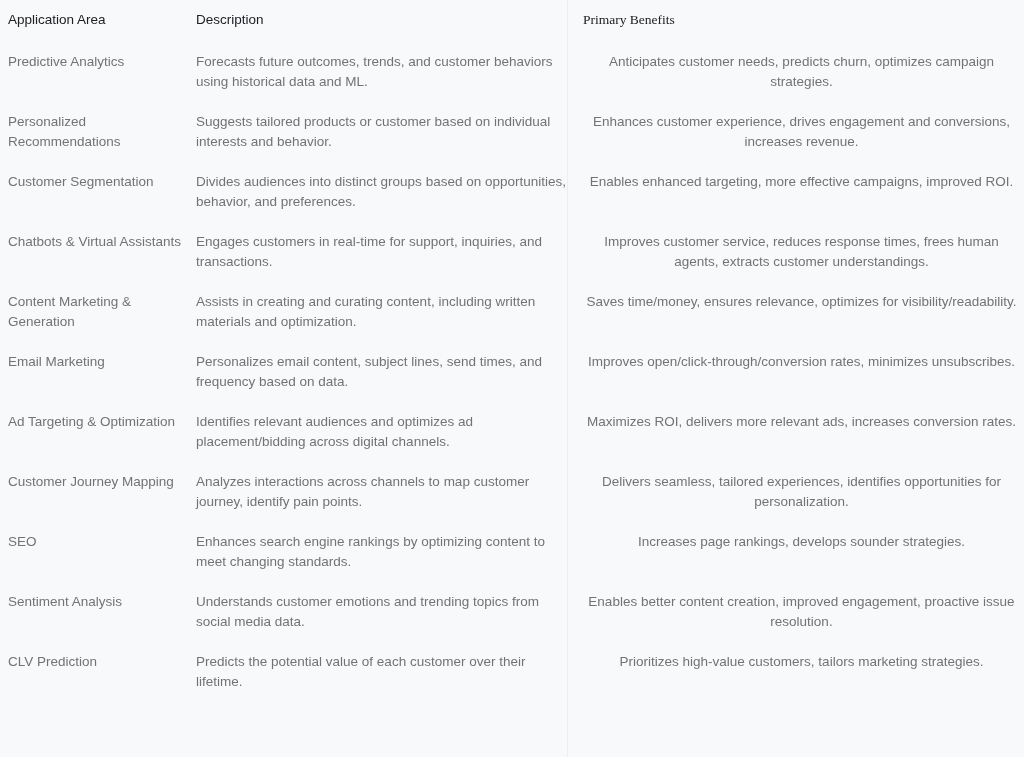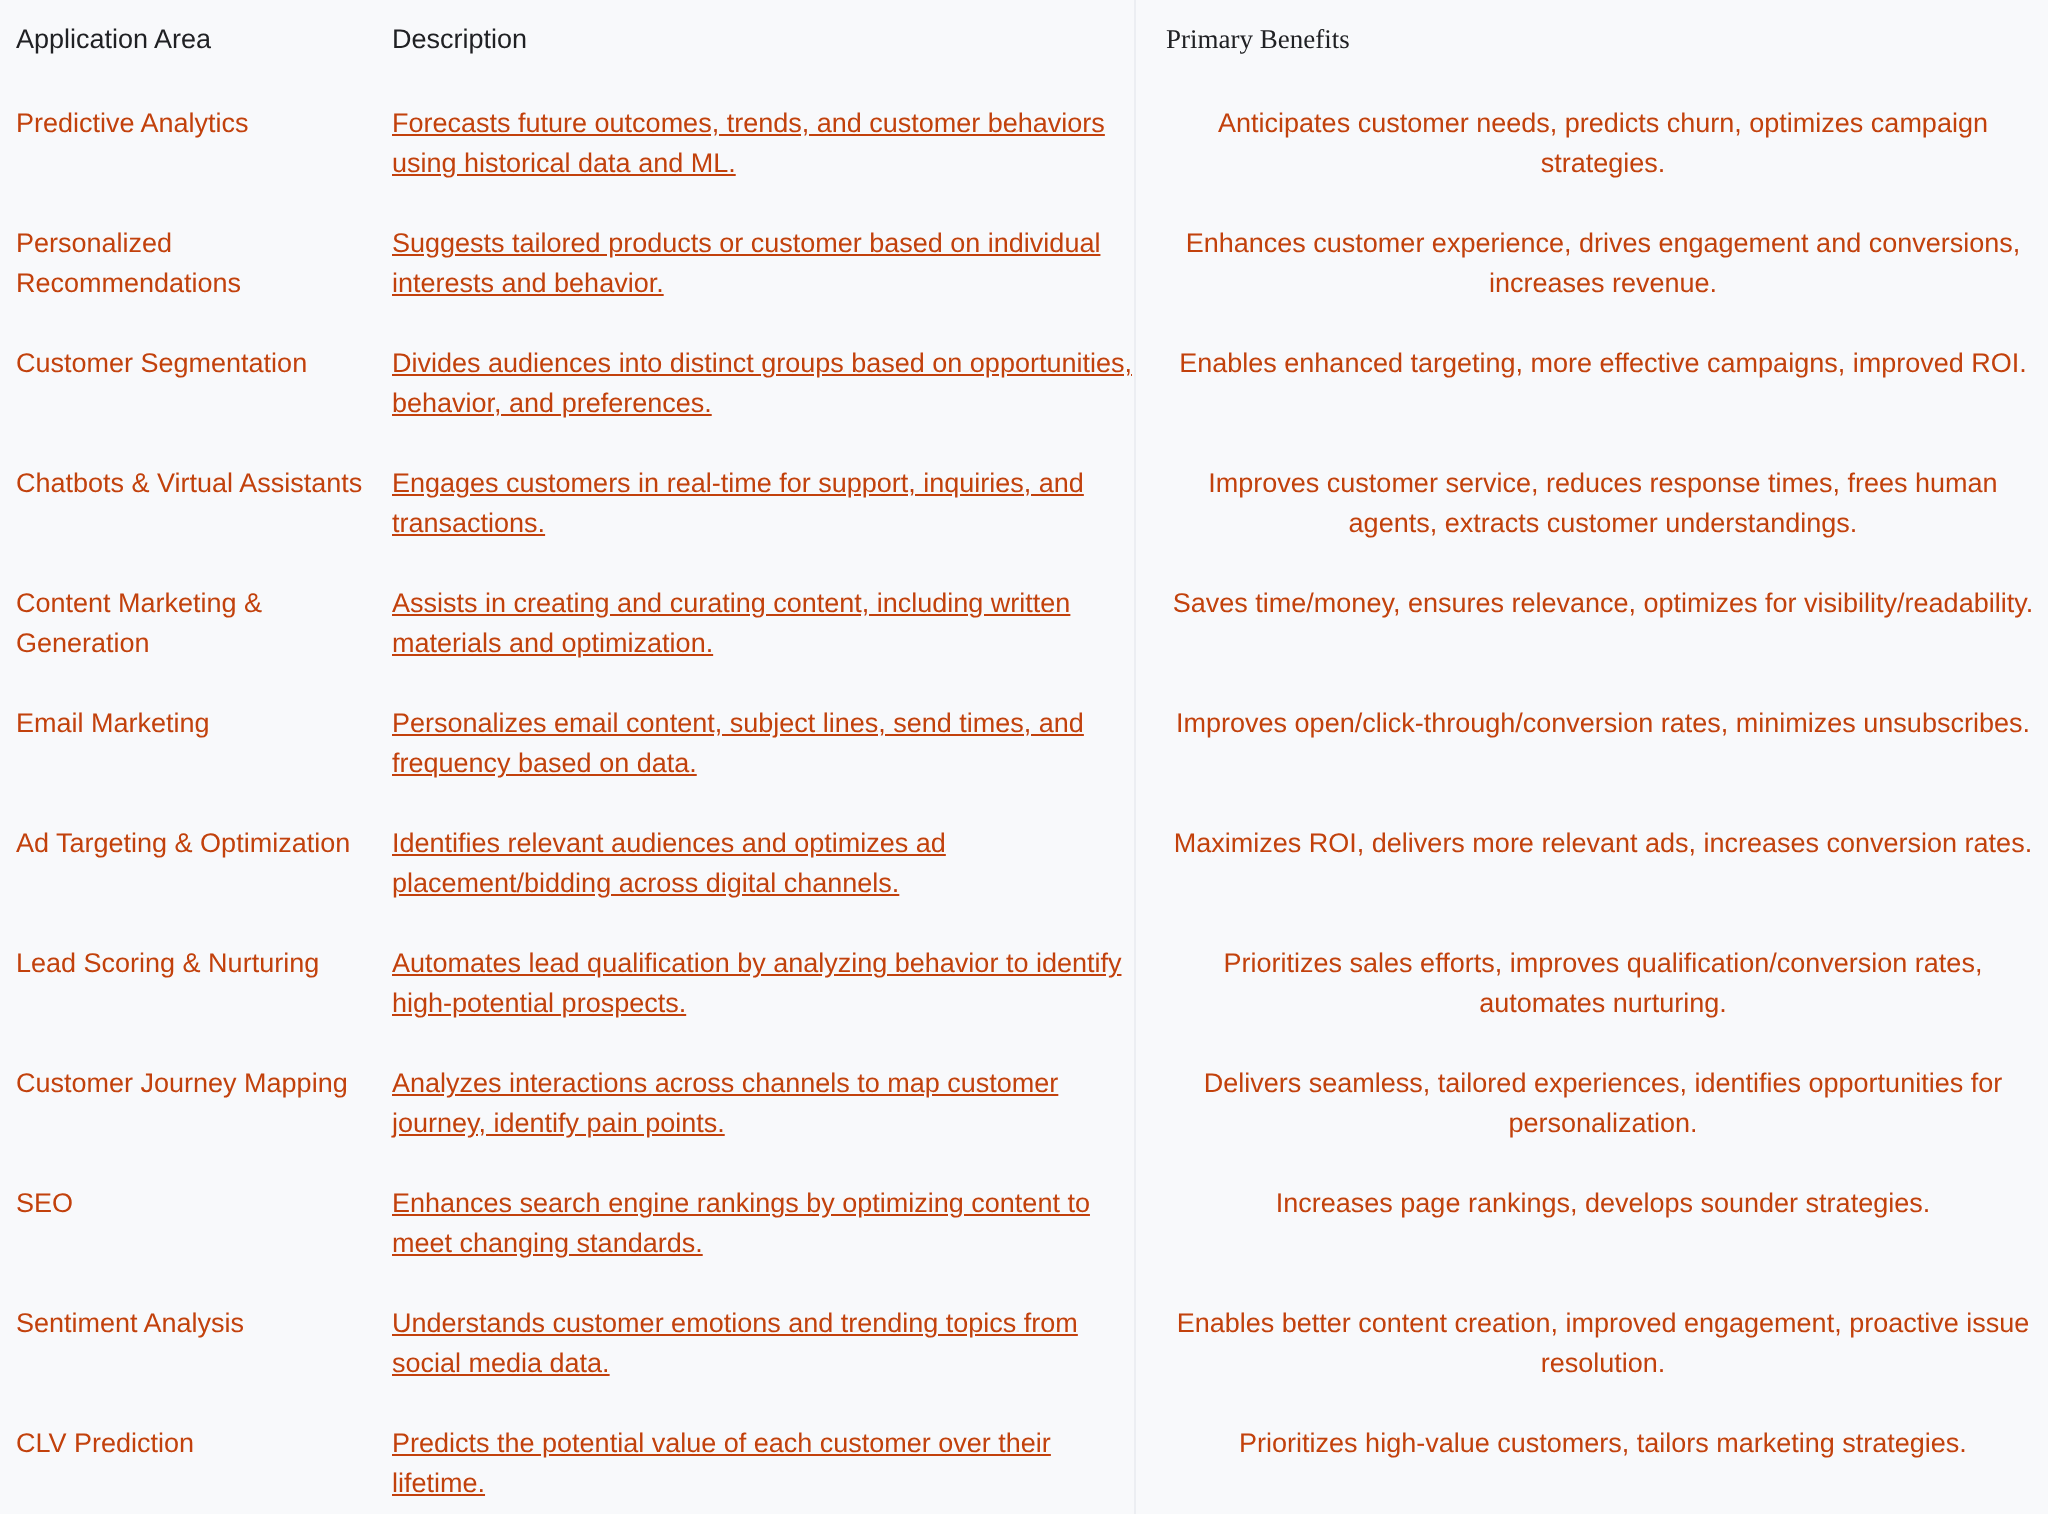--- a/index.html
+++ b/index.html
@@ -45,34 +45,33 @@
     padding: 10px 14px 12px 8px;
     vertical-align: top;
     background: #f8f9fb;
     border: none;
   }
 
   tbody td {
     text-align: left;
     vertical-align: top;
     padding: 10px 14px 10px 8px;
-    color: #c2410c;
+    color: #737373;
     border: none;
     background: #f8f9fb;
     word-wrap: break-word;
     overflow-wrap: break-word;
     hyphens: none;
   }
 
   tbody td.cell-area {
     padding-right: 10px;
   }
   tbody td.cell-desc {
     padding-left: 0;
-    text-decoration: underline;
   }
   tbody td.cell-benefits {
     padding-left: 0;
     padding-right: 4px;
     text-align: center;
   }
 
   thead th.head-desc { padding-left: 0; }
   thead th.head-benefits { padding-left: 0; font-family: Liberation Serif, serif; }
 
@@ -136,25 +135,20 @@
           <td class="cell-area">Email Marketing</td>
           <td class="cell-desc">Personalizes email content, subject lines, send times, and frequency based on data.</td>
           <td class="cell-benefits">Improves open/click-through/conversion rates, minimizes unsubscribes.</td>
         </tr>
         <tr>
           <td class="cell-area">Ad Targeting &amp; Optimization</td>
           <td class="cell-desc">Identifies relevant audiences and optimizes ad placement/bidding across digital channels.</td>
           <td class="cell-benefits">Maximizes ROI, delivers more relevant ads, increases conversion rates.</td>
         </tr>
         <tr>
-          <td class="cell-area">Lead Scoring &amp; Nurturing</td>
-          <td class="cell-desc">Automates lead qualification by analyzing behavior to identify high-potential prospects.</td>
-          <td class="cell-benefits">Prioritizes sales efforts, improves qualification/conversion rates, automates nurturing.</td>
-        </tr>
-        <tr>
           <td class="cell-area">Customer Journey Mapping</td>
           <td class="cell-desc">Analyzes interactions across channels to map customer journey, identify pain points.</td>
           <td class="cell-benefits">Delivers seamless, tailored experiences, identifies opportunities for personalization.</td>
         </tr>
         <tr>
           <td class="cell-area">SEO</td>
           <td class="cell-desc">Enhances search engine rankings by optimizing content to meet changing standards.</td>
           <td class="cell-benefits">Increases page rankings, develops sounder strategies.</td>
         </tr>
         <tr>

